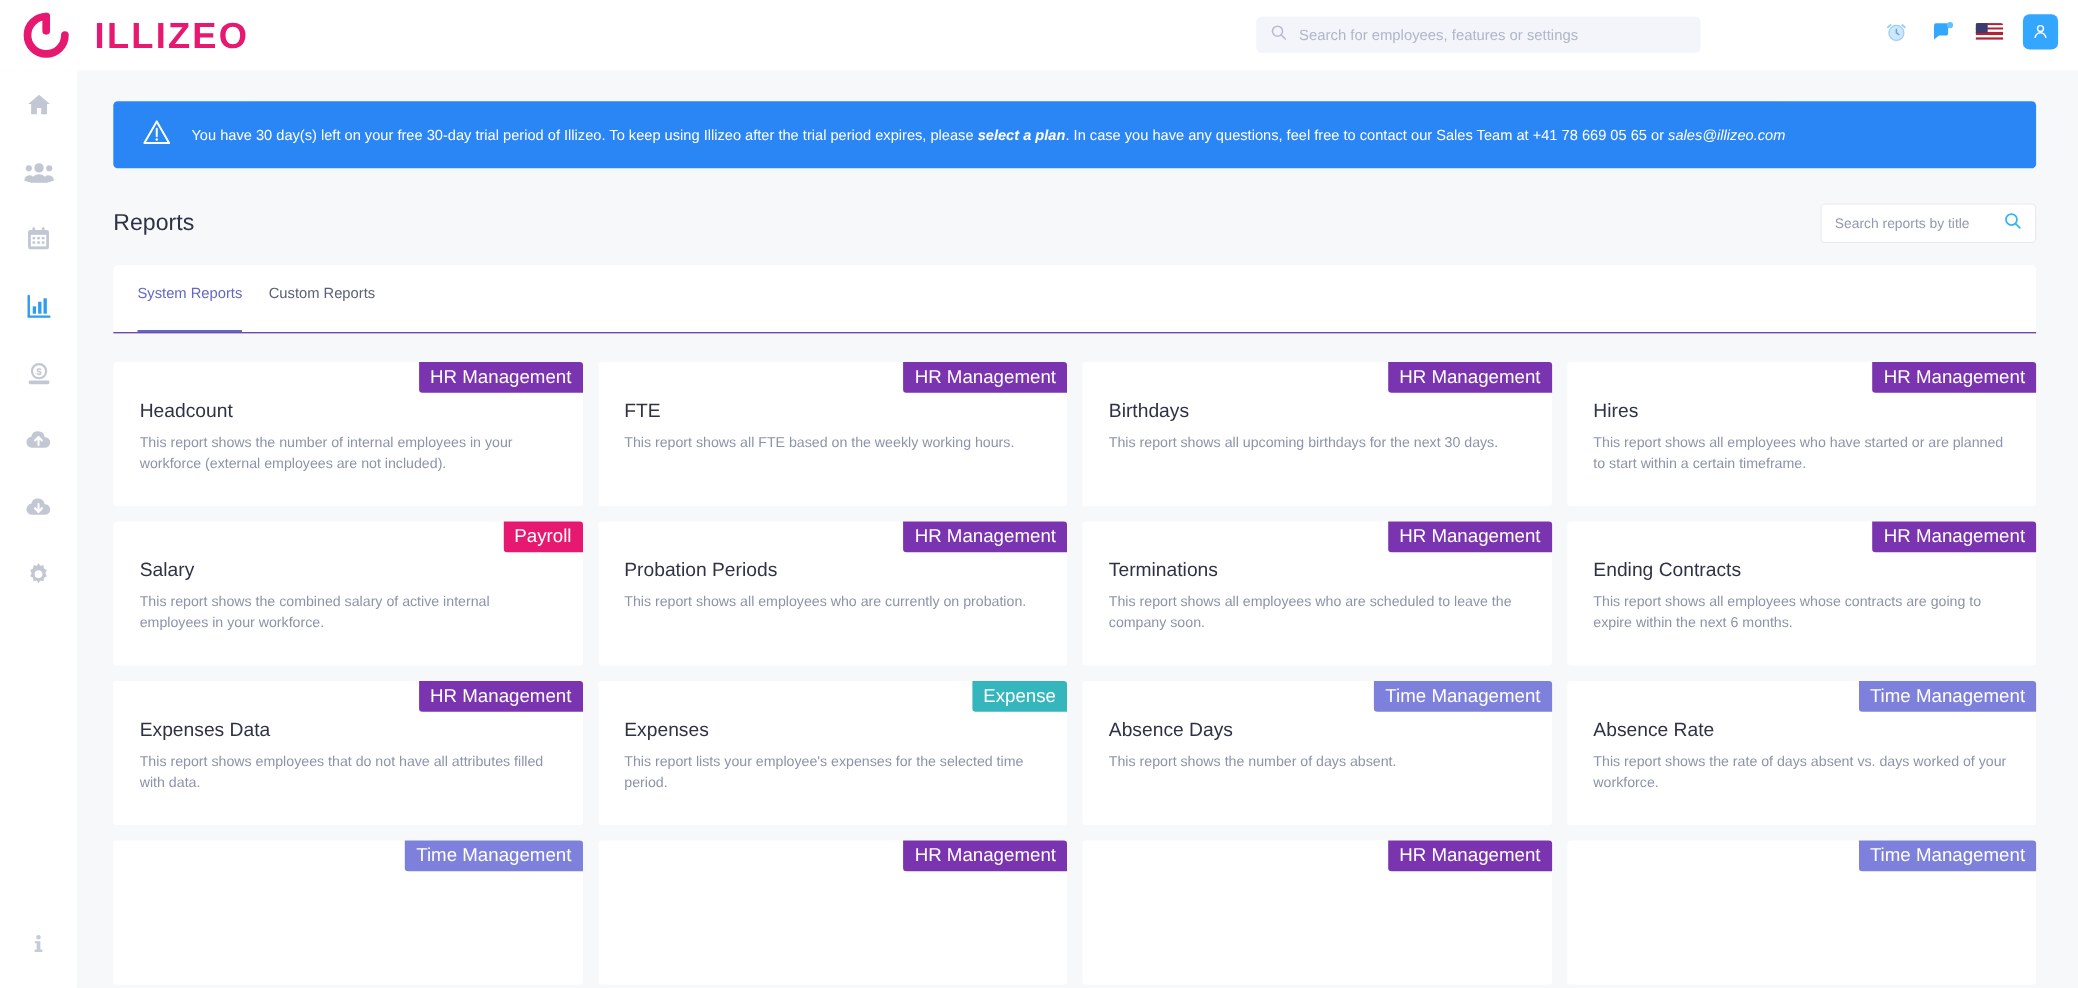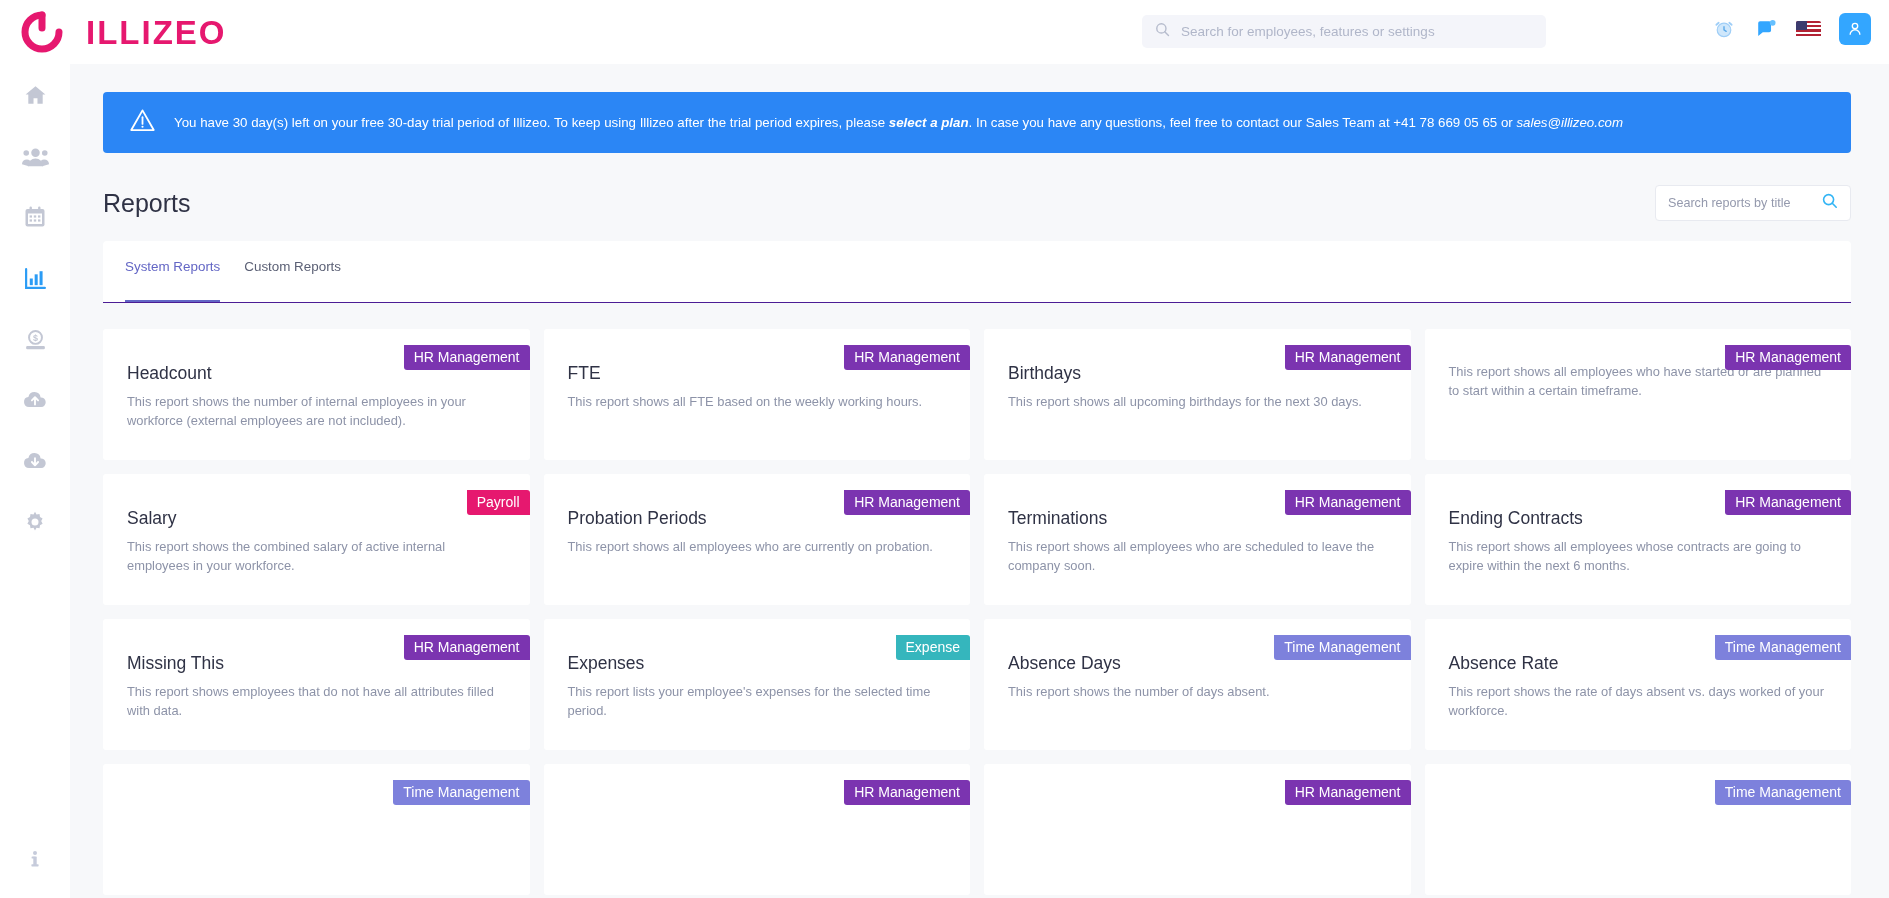--- a/index.html
+++ b/index.html
@@ -150,21 +150,21 @@
   .banner-text i { font-style: italic; }
 
   .page-head {
     display: flex;
     align-items: center;
     justify-content: space-between;
     margin: 30px 38px 0 33px;
     height: 40px;
   }
   .page-title {
-    font-size: 25px;
+    font-size: 21px;
     color: #2f3245;
     font-weight: 400;
   }
   .report-search {
     width: 196px;
     height: 36px;
     background: #ffffff;
     border: 1px solid #e8eaf0;
     border-radius: 4px;
     display: flex;
@@ -214,23 +214,23 @@
   }
   .card {
     background: #ffffff;
     border-radius: 3px;
     height: 131px;
     position: relative;
     padding: 34px 24px 0 24px;
   }
   .badge {
     position: absolute;
-    top: 16px; right: 0;
+    top: 0; right: 0;
     color: #ffffff;
-    font-size: 14px;
+    font-size: 17px;
     padding: 5px 10px 6px 10px;
     line-height: 1;
     border-radius: 0 3px 0 3px;
     white-space: nowrap;
   }
   .card-title {
     font-size: 17.5px;
     color: #2f3245;
     font-weight: 400;
     margin-bottom: 9px;
@@ -451,20 +451,21 @@
     </div>
 
     <div class="card">
       <span class="badge" style="background: rgb(123, 52, 176);">HR Management</span>
       <div class="card-title">Birthdays</div>
       <div class="card-desc">This report shows all upcoming birthdays for the next 30 days.</div>
     </div>
 
     <div class="card">
       <span class="badge" style="background: rgb(123, 52, 176);">HR Management</span>
+      <div class="card-title">Hires</div>
       <div class="card-desc">This report shows all employees who have started or are planned to start within a certain timeframe.</div>
     </div>
 
     <div class="card">
       <span class="badge" style="background: rgb(230, 24, 111);">Payroll</span>
       <div class="card-title">Salary</div>
       <div class="card-desc">This report shows the combined salary of active internal employees in your workforce.</div>
     </div>
 
     <div class="card">
@@ -480,21 +481,21 @@
     </div>
 
     <div class="card">
       <span class="badge" style="background: rgb(123, 52, 176);">HR Management</span>
       <div class="card-title">Ending Contracts</div>
       <div class="card-desc">This report shows all employees whose contracts are going to expire within the next 6 months.</div>
     </div>
 
     <div class="card">
       <span class="badge" style="background: rgb(123, 52, 176);">HR Management</span>
-      <div class="card-title">Missing This</div>
+      <div class="card-title">Expenses Data</div>
       <div class="card-desc">This report shows employees that do not have all attributes filled with data.</div>
     </div>
 
     <div class="card">
       <span class="badge" style="background: rgb(53, 182, 189);">Expense</span>
       <div class="card-title">Expenses</div>
       <div class="card-desc">This report lists your employee's expenses for the selected time period.</div>
     </div>
 
     <div class="card">

